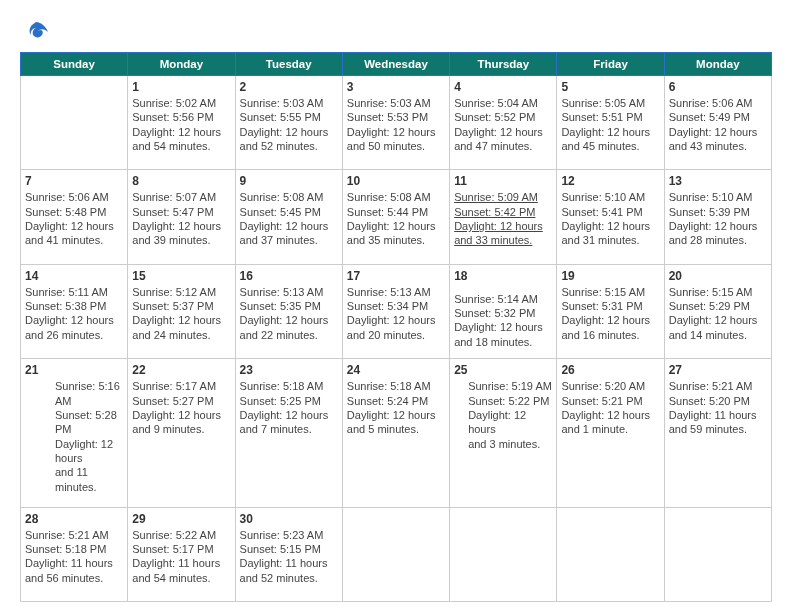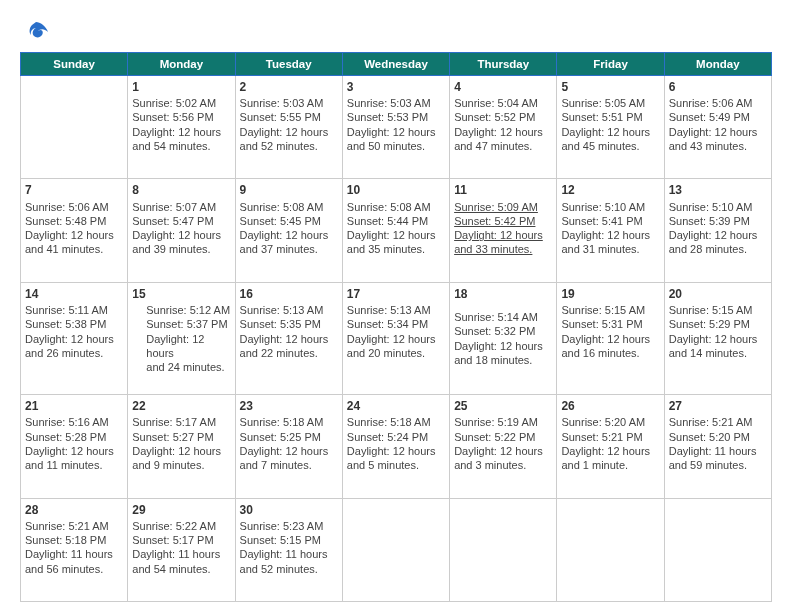--- a/index.html
+++ b/index.html
@@ -221,21 +221,21 @@
         <tr class="week-row">
           <td>
             <span class="day-num">14</span>
             <div class="day-info" style="white-space: pre-line;">Sunrise: 5:11 AM
 Sunset: 5:38 PM
 Daylight: 12 hours
 and 26 minutes.</div>
           </td>
           <td>
             <span class="day-num">15</span>
-            <div class="day-info" style="white-space: pre-line; margin-left: 14px;">Sunrise: 5:12 AM
+            <div class="day-info" style="white-space: pre-line;">Sunrise: 5:12 AM
 Sunset: 5:37 PM
 Daylight: 12 hours
 and 24 minutes.</div>
           </td>
           <td>
             <span class="day-num">16</span>
             <div class="day-info" style="white-space: pre-line;">Sunrise: 5:13 AM
 Sunset: 5:35 PM
 Daylight: 12 hours
 and 22 minutes.</div>
@@ -265,21 +265,21 @@
             <span class="day-num">20</span>
             <div class="day-info" style="white-space: pre-line;">Sunrise: 5:15 AM
 Sunset: 5:29 PM
 Daylight: 12 hours
 and 14 minutes.</div>
           </td>
         </tr>
         <tr class="week-row">
           <td>
             <span class="day-num">21</span>
-            <div class="day-info" style="white-space: pre-line;">Sunrise: 5:16 AM
+            <div class="day-info" style="white-space: pre-line; margin-left: 30px;">Sunrise: 5:16 AM
 Sunset: 5:28 PM
 Daylight: 12 hours
 and 11 minutes.</div>
           </td>
           <td>
             <span class="day-num">22</span>
             <div class="day-info" style="white-space: pre-line;">Sunrise: 5:17 AM
 Sunset: 5:27 PM
 Daylight: 12 hours
 and 9 minutes.</div>
@@ -293,21 +293,21 @@
           </td>
           <td>
             <span class="day-num">24</span>
             <div class="day-info" style="white-space: pre-line;">Sunrise: 5:18 AM
 Sunset: 5:24 PM
 Daylight: 12 hours
 and 5 minutes.</div>
           </td>
           <td>
             <span class="day-num">25</span>
-            <div class="day-info" style="white-space: pre-line;">Sunrise: 5:19 AM
+            <div class="day-info" style="white-space: pre-line; margin-left: 14px;">Sunrise: 5:19 AM
 Sunset: 5:22 PM
 Daylight: 12 hours
 and 3 minutes.</div>
           </td>
           <td>
             <span class="day-num">26</span>
             <div class="day-info" style="white-space: pre-line;">Sunrise: 5:20 AM
 Sunset: 5:21 PM
 Daylight: 12 hours
 and 1 minute.</div>

